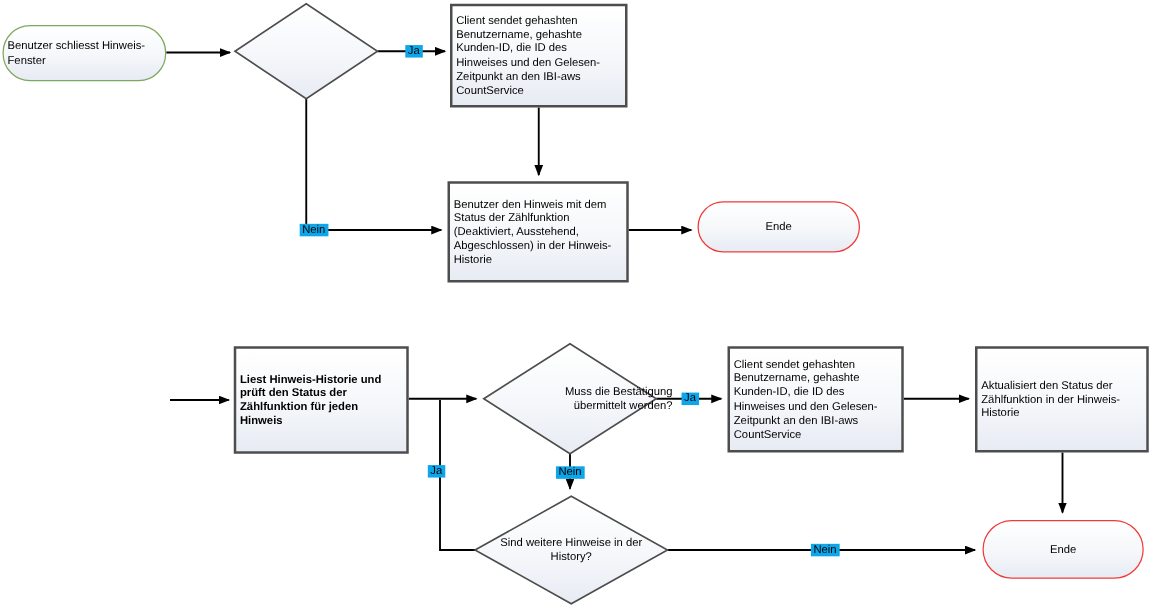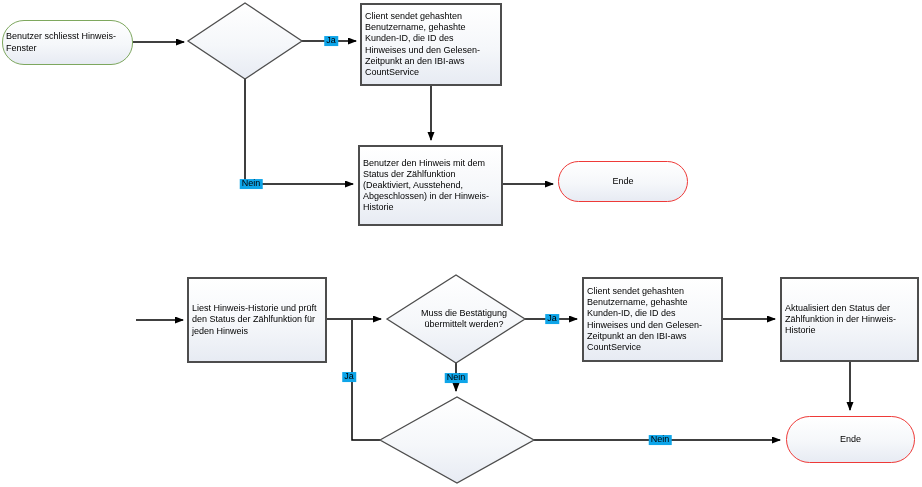--- a/index.html
+++ b/index.html
@@ -97,28 +97,29 @@
   <div class="node terminal start" style="left:2px; top:20px; width:131px; height:45px; border-radius:22px;">Benutzer schliesst Hinweis-Fenster</div>
 
 
   <div class="node process" style="left:360px; top:3px; width:142px; height:83px;">Client sendet gehashten Benutzername, gehashte Kunden-ID, die ID des Hinweises und den Gelesen-Zeitpunkt an den IBI-aws CountService</div>
 
   <div class="node process" style="left:358px; top:145px; width:145px; height:81px;">Benutzer den Hinweis mit dem Status der Zählfunktion (Deaktiviert, Ausstehend, Abgeschlossen) in der Hinweis-Historie</div>
 
   <div class="node terminal end" style="left:558px; top:161px; width:130px; height:41px; border-radius:21px;">Ende</div>
 
 
-  <div class="node process" style="left:187px; top:277px; width:140px; height:86px;">Liest Hinweis-Historie und prüft den Status der Zählfunktion für jeden Hinweis</div>
+  <div class="node process" style="left:187px; top:277px; width:140px; height:86px;font-weight:bold;">Liest Hinweis-Historie und prüft den Status der Zählfunktion für jeden Hinweis</div>
 
-  <div class="diamond-text" style="left:404px; top:297px; width:120px; height:44px;">Muss die Bestätigung übermittelt werden?</div>
+  <div class="diamond-text" style="left:418px; top:297px; width:120px; height:44px;text-align:right;">Muss die Bestätigung übermittelt werden?</div>
 
   <div class="node process" style="left:582px; top:277px; width:141px; height:85px;">Client sendet gehashten Benutzername, gehashte Kunden-ID, die ID des Hinweises und den Gelesen-Zeitpunkt an den IBI-aws CountService</div>
 
   <div class="node process" style="left:780px; top:277px; width:139px; height:85px;">Aktualisiert den Status der Zählfunktion in der Hinweis-Historie</div>
 
+  <div class="diamond-text" style="left:394px; top:418px; width:126px; height:44px;">Sind weitere Hinweise in der History?</div>
 
   <div class="node terminal end" style="left:786px; top:416px; width:129px; height:47px; border-radius:24px;">Ende</div>
 
   <div class="edge-label" style="left:331px; top:41px;">Ja</div>
   <div class="edge-label" style="left:251px; top:184px;">Nein</div>
   <div class="edge-label" style="left:552px; top:319px;">Ja</div>
   <div class="edge-label" style="left:456px; top:378px;">Nein</div>
   <div class="edge-label" style="left:660px; top:440px;">Nein</div>
   <div class="edge-label" style="left:349px; top:377px;">Ja</div>
 

